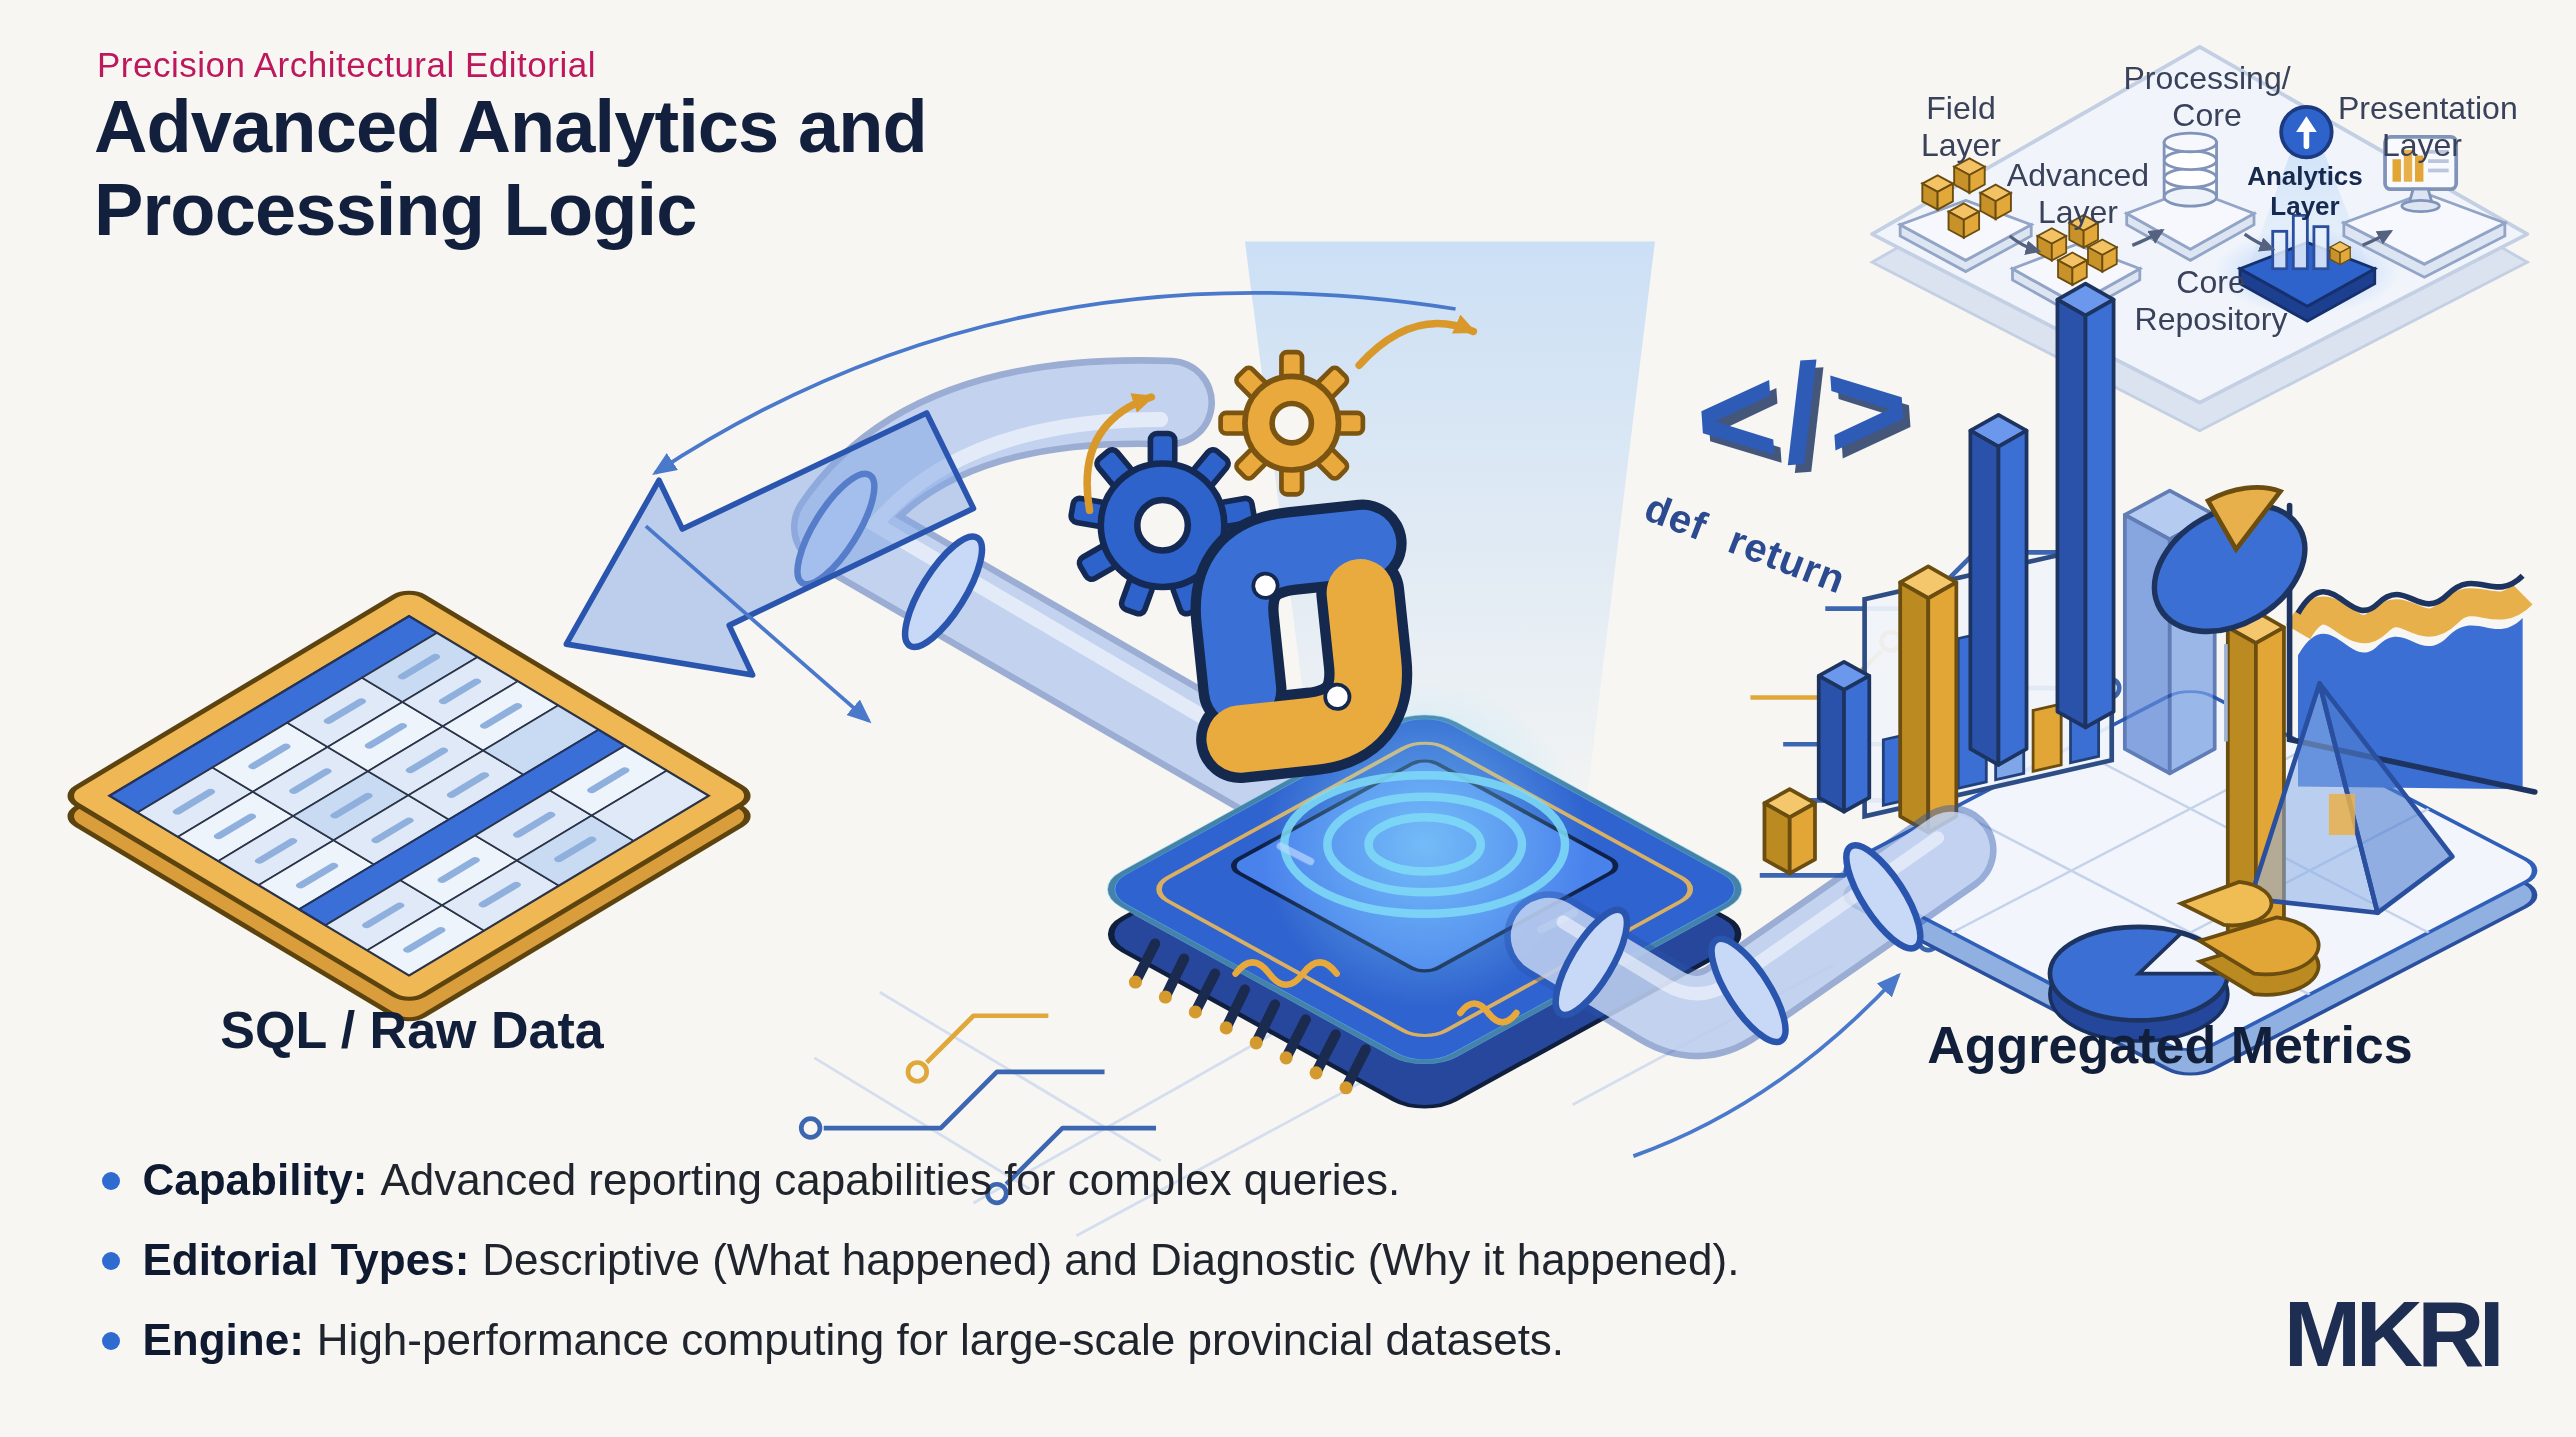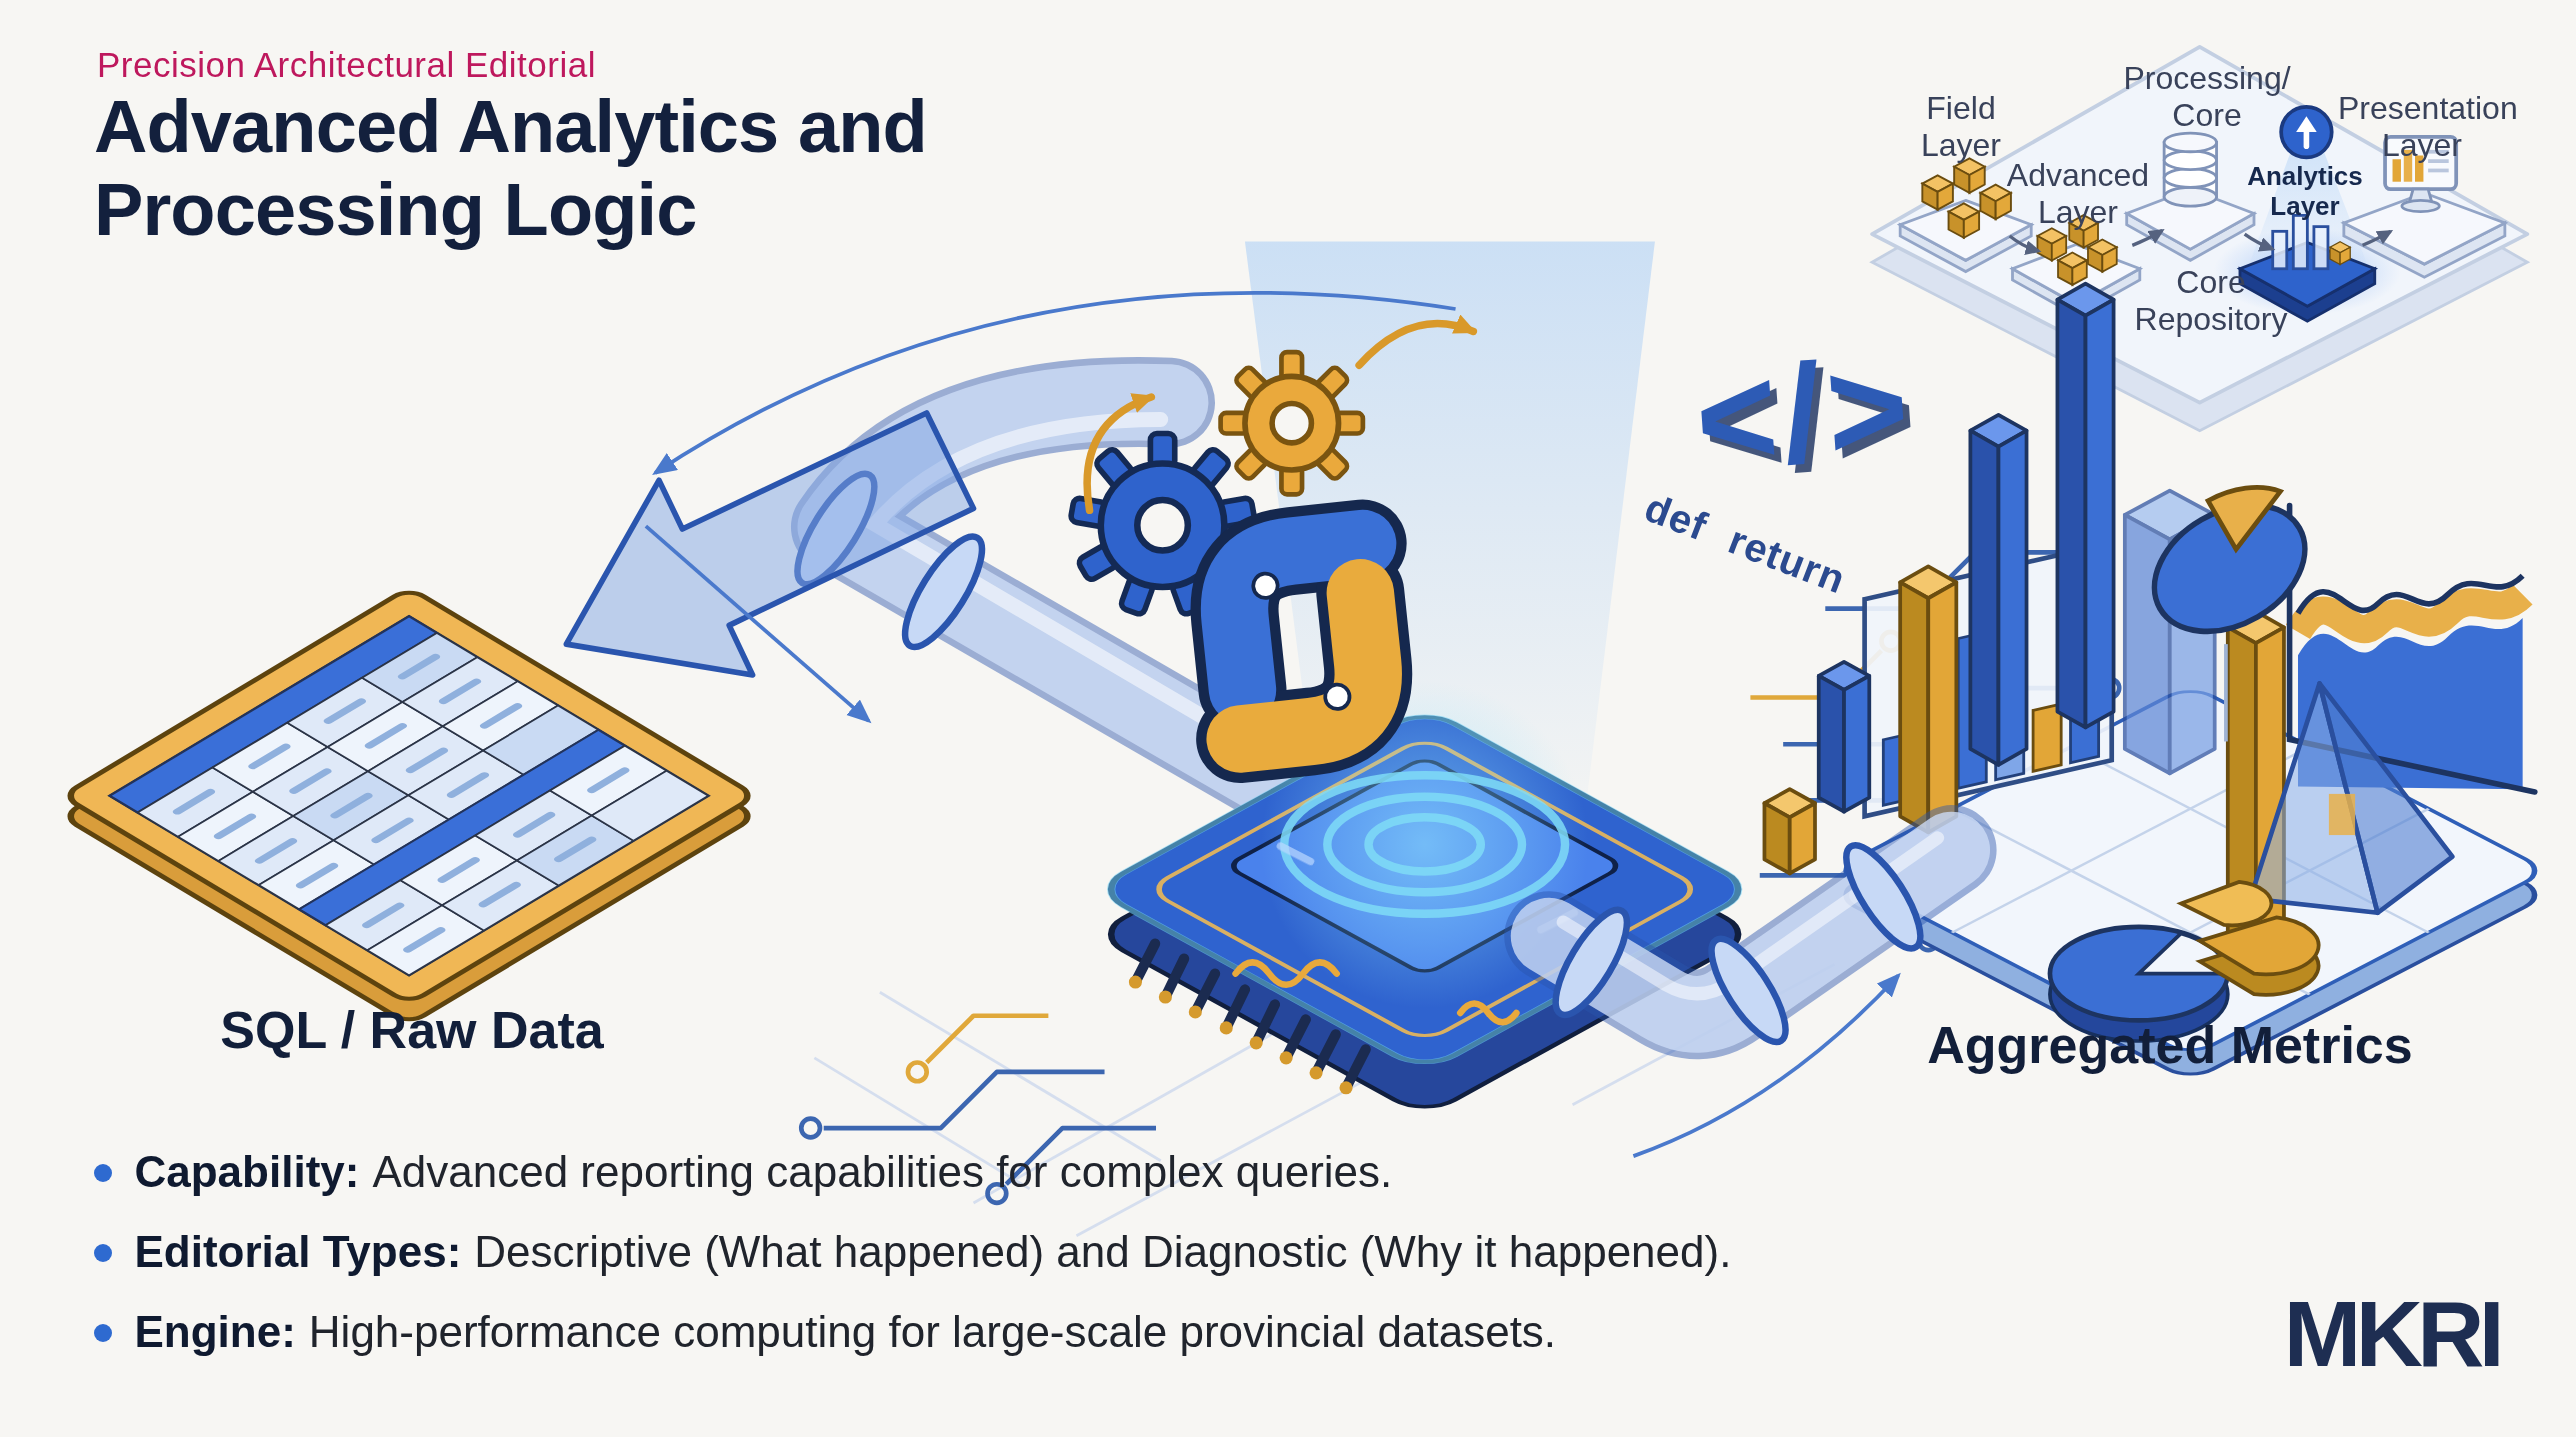--- a/index.html
+++ b/index.html
@@ -26,21 +26,21 @@
     font-size:52px;font-weight:800;color:#121f3a;text-align:center;width:580px;margin-left:-290px;
   }
   .code-symbol{
     left:1696px;top:333px;font-size:139px;font-weight:800;color:#2d5bb5;
     transform:rotate(-4deg);text-shadow:6.6px 8.4px 0 rgba(24,46,92,.8);letter-spacing:5.6px;
   }
   .code-text{
     left:1655px;top:485px;font-size:40px;font-weight:700;color:#2b4a8f;
     transform:rotate(21deg);transform-origin:left top;letter-spacing:0.9px;word-spacing:15px;
   }
-  .bullets{left:90px;top:1140px;list-style:none;margin:4px;padding:0;}
+  .bullets{left:90px;top:1140px;list-style:none;margin:12px;padding:0;}
   .bullets li{display:flex;align-items:flex-start;margin-bottom:25px;font-size:44px;line-height:1.25;}
   .bullets .dot{
     flex:0 0 auto;width:18px;height:18px;border-radius:50%;background:#2e6ad0;
     margin:19.7px 22.5px 0 0;
   }
   .bullets .b-label{font-weight:800;color:#0f1a30;margin-right:13px;white-space:nowrap;}
   .bullets .b-text{font-weight:400;color:#20242c;}
   .brand{
     left:2181px;top:1281px;width:318px;text-align:right;
     font-size:93px;font-weight:900;color:#1e2e52;letter-spacing:-5.6px;

